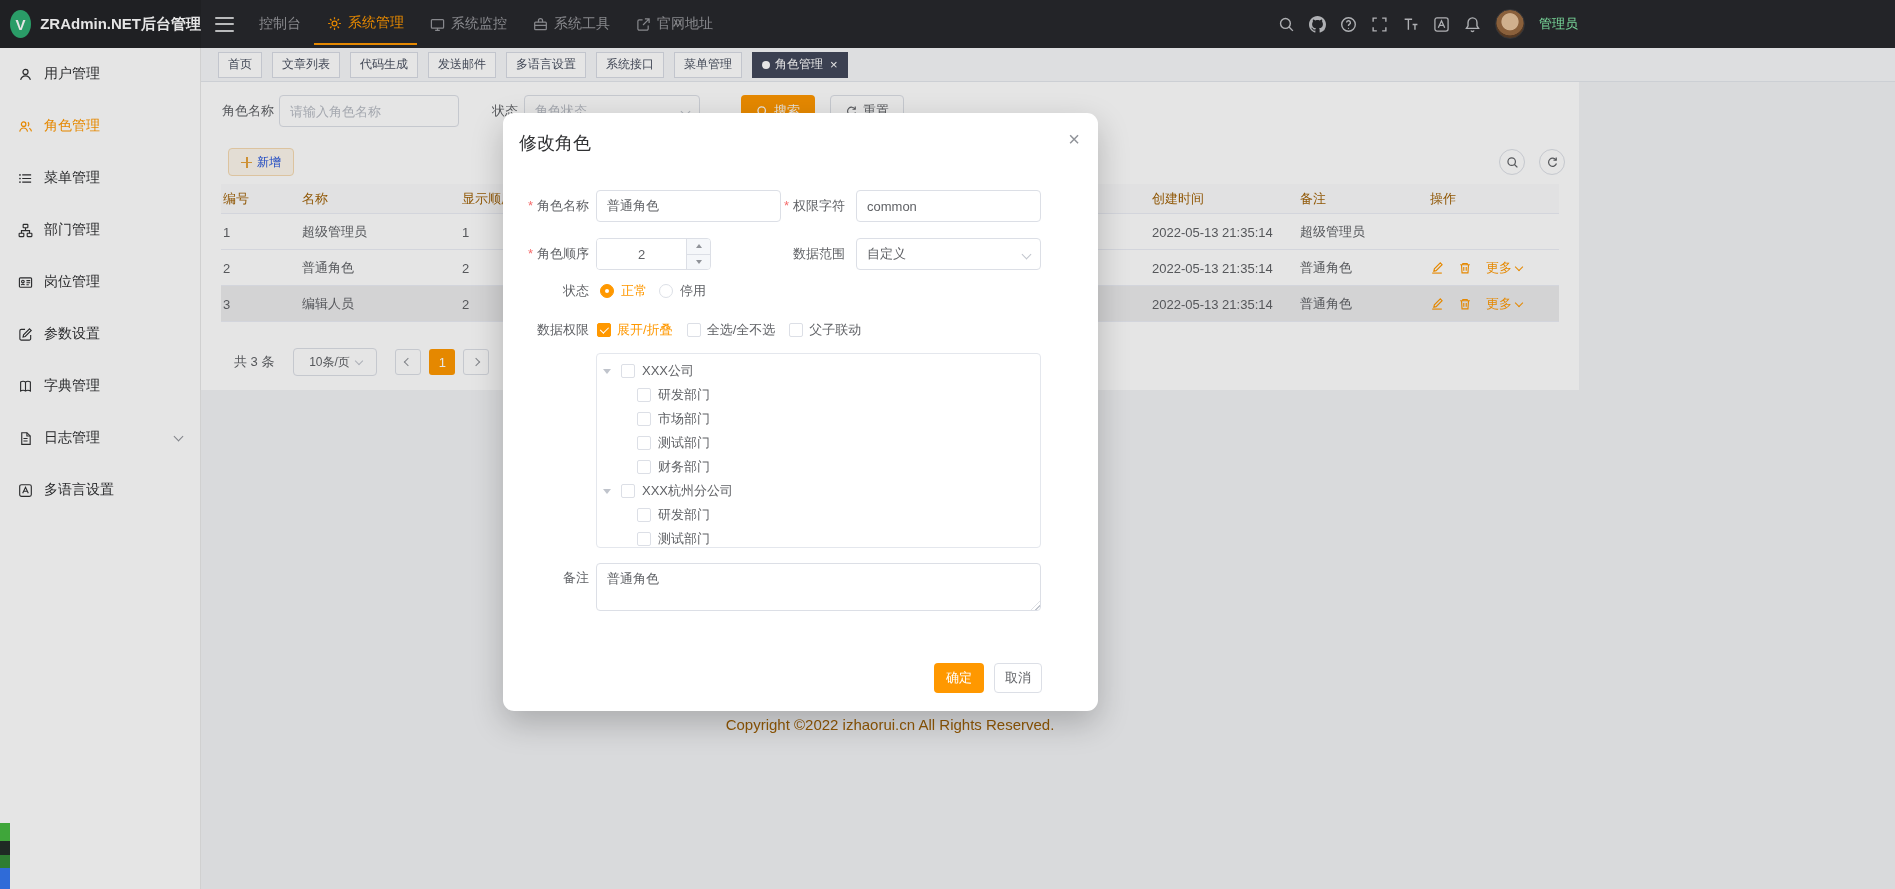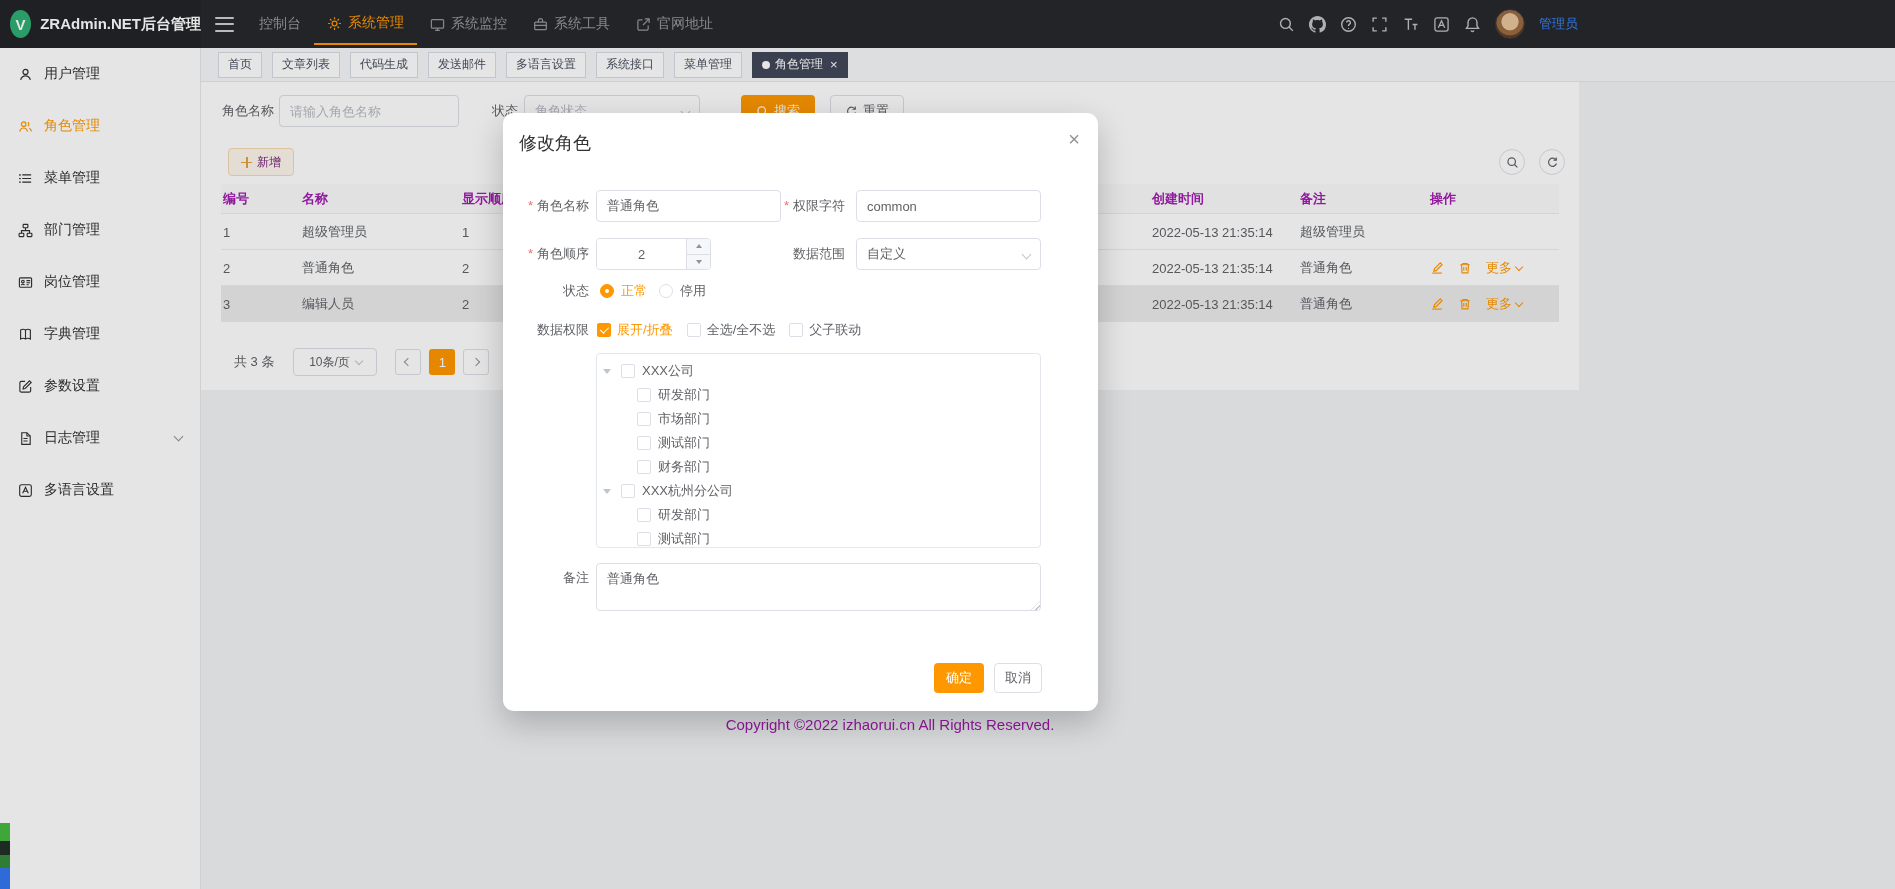--- a/index.html
+++ b/index.html
@@ -15,21 +15,21 @@
   .logo-title{color:#fff;font-size:15px;font-weight:bold;white-space:nowrap}
   .hamburger{margin-left:14px;width:19px;height:15px;display:flex;flex-direction:column;justify-content:space-between;cursor:pointer}
   .hamburger i{display:block;height:2px;background:#cfd0d2;border-radius:1px}
   .topnav{display:flex;align-items:center;height:48px;margin-left:12px}
   .topnav-item{display:flex;align-items:center;gap:6px;padding:0 13px;height:42px;color:#97989d;font-size:14px;cursor:pointer;white-space:nowrap}
   .topnav-item .icon{width:15px;height:15px}
   .topnav-item.active{color:#ff9800;border-bottom:2px solid #ff9800}
   .top-right{position:absolute;left:1278px;top:0;height:48px;display:flex;align-items:center;gap:14px;color:#c3c5c9}
   .top-right .icon{width:17px;height:17px;cursor:pointer}
   .avatar{width:30px;height:30px;border-radius:50%;background:radial-gradient(circle at 50% 42%,#e8c49e 0 38%,#9a6b42 42% 62%,#5f4027 65% 100%);border:1px solid #3a3b3f;cursor:pointer}
-  .username{color:#3b82f6;font-size:13px;cursor:pointer;white-space:nowrap}
+  .username{color:#86efac;font-size:13px;cursor:pointer;white-space:nowrap}
 
   
   .sidebar{position:absolute;left:0;top:48px;width:201px;bottom:0;background:#fff;border-right:1px solid #e8e8e8;z-index:5}
   .side-item{display:flex;align-items:center;gap:11px;height:52px;padding:0 18px;color:#303133;font-size:14px;cursor:pointer}
   .side-item .icon{width:15px;height:15px;flex:0 0 auto}
   .side-item.active{color:#ff9800}
   .chev{display:inline-block;width:7px;height:7px;border-right:1.5px solid #909399;border-bottom:1.5px solid #909399;transform:rotate(45deg)}
   .side-item .chev{margin-left:auto;margin-top:-3px}
 
   
@@ -50,53 +50,53 @@
   .f-select{width:176px;height:32px;border:1px solid #dcdfe6;border-radius:4px;background:#fff;display:flex;align-items:center;padding:0 10px;cursor:pointer}
   .f-select .ph{color:#b8bcc4}
   .f-select .chev{margin-left:auto;border-color:#c0c4cc}
   .btn{height:32px;display:inline-flex;align-items:center;gap:5px;padding:0 14px;font-size:13px;border-radius:4px;cursor:pointer;border:1px solid transparent;white-space:nowrap}
   .btn .icon{width:13px;height:13px}
   .btn-primary{background:#ff9800;color:#fff}
   .btn-default{background:#fff;border-color:#dcdfe6;color:#606266}
   .btn-search{margin-left:41px}
   .btn-reset{margin-left:15px}
 
-  .add-btn{position:absolute;left:27px;top:66px;height:28px;display:inline-flex;align-items:center;gap:5px;padding:0 12px;background:#fdf6ec;border:1px solid #f5dab1;color:#701a75;font-size:12px;border-radius:4px;cursor:pointer}
+  .add-btn{position:absolute;left:27px;top:66px;height:28px;display:inline-flex;align-items:center;gap:5px;padding:0 12px;background:#fdf6ec;border:1px solid #f5dab1;color:#1d4ed8;font-size:12px;border-radius:4px;cursor:pointer}
   .plus{position:relative;width:11px;height:11px}
   .plus:before,.plus:after{content:'';position:absolute;background:#e6a23c}
   .plus:before{left:5px;top:0;width:1.5px;height:11px}
   .plus:after{left:0;top:5px;width:11px;height:1.5px}
 
   .tools{position:absolute;right:14px;top:67px;display:flex;gap:14px}
   .tool{width:26px;height:26px;border:1px solid #dcdfe6;border-radius:50%;background:#fff;color:#606266;display:flex;align-items:center;justify-content:center;cursor:pointer}
   .tool .icon{width:13px;height:13px}
 
   .table{position:absolute;left:20px;top:102px;width:1338px;font-size:13px;color:#606266}
-  .th{position:relative;height:30px;border-bottom:1px solid #ebeef5;background:#fbfbfc;color:#a21caf;font-weight:bold}
+  .th{position:relative;height:30px;border-bottom:1px solid #ebeef5;background:#fbfbfc;color:#a16207;font-weight:normal}
   .tr{position:relative;height:36px;border-bottom:1px solid #ebeef5;background:#fff}
   .tr.selected{background:#ebebed}
   .cell{position:absolute;top:50%;transform:translateY(-50%);white-space:nowrap}
   .c1{left:2px}.c2{left:81px}.c3{left:241px}.c4{left:841px}.c5{left:931px}.c6{left:1079px}.c7{left:1209px}
   .actions{display:flex;align-items:center;gap:14px;color:#ff9800}
   .actions .icon{width:14px;height:14px;cursor:pointer}
   .more{display:inline-flex;align-items:center;gap:4px;font-size:13px;cursor:pointer}
   .more .chev{width:6px;height:6px;border-color:#ff9800;margin-top:-2px}
 
   .pag{position:absolute;left:33px;top:266px;height:28px;display:flex;align-items:center;font-size:13px;color:#606266}
   .pag-total{margin-right:19px;white-space:nowrap}
   .pag-size{width:84px;height:28px;border:1px solid #dcdfe6;border-radius:4px;background:#fff;display:flex;align-items:center;justify-content:center;gap:6px;font-size:12px;cursor:pointer;margin-right:18px}
   .pag-size .chev{width:6px;height:6px;border-color:#c0c4cc;margin-top:-2px}
   .pag-btn{width:26px;height:26px;border:1px solid #dcdfe6;border-radius:3px;background:#fff;display:flex;align-items:center;justify-content:center;cursor:pointer;margin-right:8px}
   .pag-btn .chev{width:6px;height:6px;border-color:#909399}
   .chev-left{transform:rotate(135deg)}
   .chev-right{transform:rotate(-45deg)}
   .pag-page{width:26px;height:26px;border-radius:3px;background:#ff9800;color:#fff;display:flex;align-items:center;justify-content:center;font-size:13px;cursor:pointer;margin-right:8px}
   .pag-goto{margin-left:7px;white-space:nowrap}
 
-  .copyright{position:absolute;left:0;top:668px;width:1378px;text-align:center;color:#a21caf;font-size:15px}
+  .copyright{position:absolute;left:0;top:668px;width:1378px;text-align:center;color:#a16207;font-size:15px}
 
   
   .overlay{position:absolute;inset:0;background:rgba(0,0,0,.10);z-index:40}
   .modal{position:absolute;left:503px;top:113px;width:595px;height:598px;background:#fff;border-radius:11px;box-shadow:0 12px 32px rgba(0,0,0,.22);z-index:50;font-size:13px;color:#606266}
   .m-title{position:absolute;left:16px;top:18px;font-size:18px;color:#303133}
   .m-close{position:absolute;right:18px;top:16px;font-size:20px;color:#909399;cursor:pointer;line-height:1}
   .mlab{position:absolute;width:86px;text-align:right;line-height:32px;white-space:nowrap}
   .star{color:#f56c6c;margin-right:4px;font-style:normal}
   .lab-l{left:0}.lab-r{left:256px}
   .row1{top:77px}.row2{top:125px}
@@ -292,34 +292,34 @@
             <rect x="1.5" y="3" width="13" height="10" rx="1"></rect>
             <circle cx="5.2" cy="7" r="1.4"></circle>
             <path d="M3.5 10.8c.4-1.2 3-1.2 3.4 0M9 6h4M9 8.2h4M9 10.4h2.5"></path>
           </svg>
         </span>
       <span>岗位管理</span>
     </div>
     <div class="side-item">
       <span class="icon">
           <svg viewBox="0 0 16 16" fill="none" stroke="currentColor" stroke-width="1.2">
+            <path d="M13.5 8.5v4A1.5 1.5 0 0 1 12 14H3.5A1.5 1.5 0 0 1 2 12.5V4a1.5 1.5 0 0 1 1.5-1.5h4"></path>
+            <path d="M12.3 1.9l1.8 1.8-6.4 6.4-2.3.5.5-2.3z"></path>
+          </svg>
+        </span>
+      <span>参数设置</span>
+    </div>
+    <div class="side-item">
+      <span class="icon">
+          <svg viewBox="0 0 16 16" fill="none" stroke="currentColor" stroke-width="1.2">
             <path d="M2.8 3.2C4.5 2.2 6.3 2.2 8 3.2c1.7-1 3.5-1 5.2 0v9.6c-1.7-1-3.5-1-5.2 0-1.7-1-3.5-1-5.2 0z"></path>
             <path d="M8 3.2v9.6"></path>
           </svg>
         </span>
       <span>字典管理</span>
-    </div>
-    <div class="side-item">
-      <span class="icon">
-          <svg viewBox="0 0 16 16" fill="none" stroke="currentColor" stroke-width="1.2">
-            <path d="M13.5 8.5v4A1.5 1.5 0 0 1 12 14H3.5A1.5 1.5 0 0 1 2 12.5V4a1.5 1.5 0 0 1 1.5-1.5h4"></path>
-            <path d="M12.3 1.9l1.8 1.8-6.4 6.4-2.3.5.5-2.3z"></path>
-          </svg>
-        </span>
-      <span>参数设置</span>
     </div>
     <div class="side-item">
       <span class="icon">
           <svg viewBox="0 0 16 16" fill="none" stroke="currentColor" stroke-width="1.2">
             <path d="M4 1.8h5.5L13 5.3v8.9H4z"></path>
             <path d="M9.5 1.8v3.5H13M5.8 8h4.4M5.8 10.6h4.4"></path>
           </svg>
         </span>
       <span>日志管理</span>
       <span class="chev"></span>

